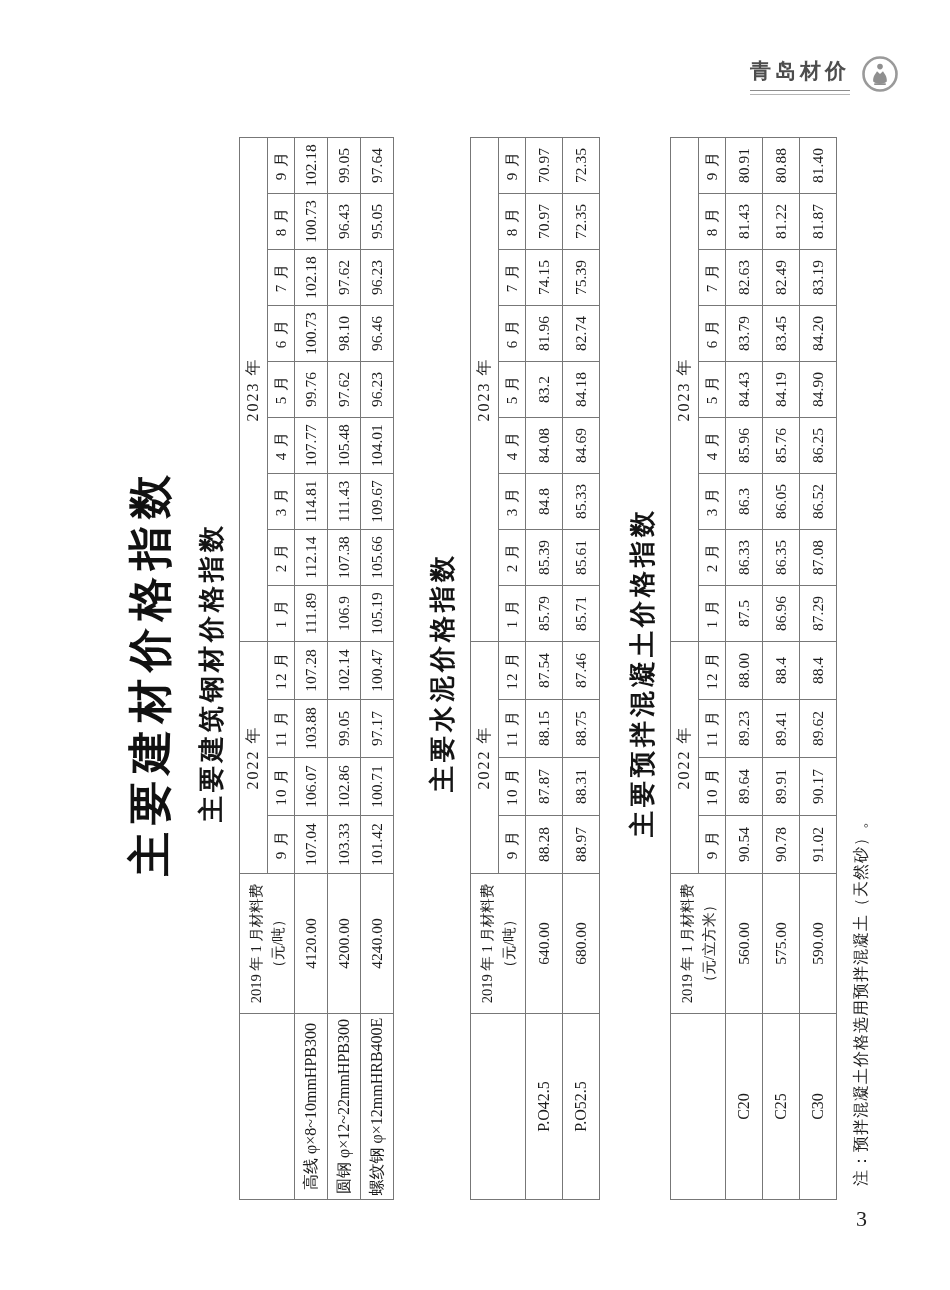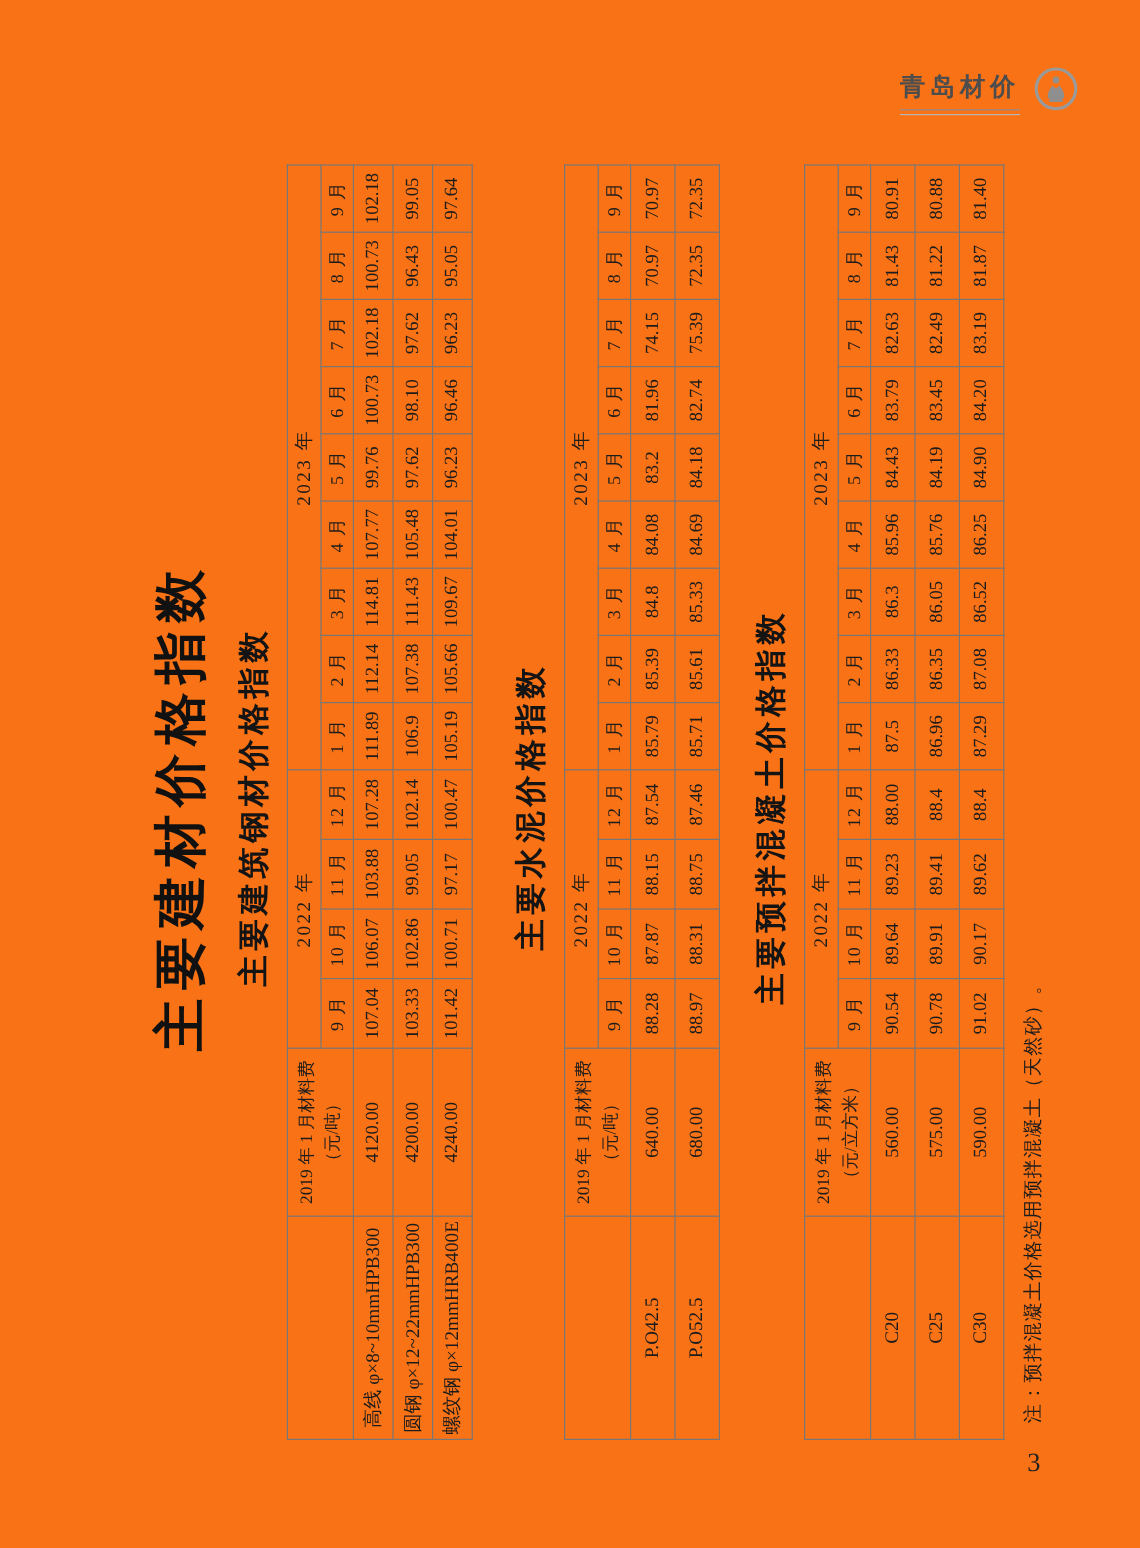--- a/index.html
+++ b/index.html
@@ -1,17 +1,17 @@
 <!DOCTYPE html>
 <html><head>
 <meta charset="utf-8">
 <style>
   html,body{margin:0;padding:0;background:#e8e8e8;}
   .page{
-    position:relative;width:950px;height:1290px;background:#f97316;overflow:hidden;
+    position:relative;width:950px;height:1290px;background:#ffffff;overflow:hidden;
     font-family:"Liberation Serif","DejaVu Serif",serif;color:#1c1c1c;
   }
   
   .brand{position:absolute;top:54px;right:50px;display:flex;align-items:center;gap:10px;}
   .brand-text-wrap{display:flex;flex-direction:column;align-items:center;}
   .brand-text{
     font-family:"Liberation Sans","DejaVu Sans",sans-serif;
     font-size:21px;font-weight:bold;color:#4d4d4d;letter-spacing:4px;white-space:nowrap;
   }
   .brand-underline{width:100%;height:3px;border-top:1.5px solid #8c8c8c;border-bottom:1px solid #b5b5b5;margin-top:5px;}

